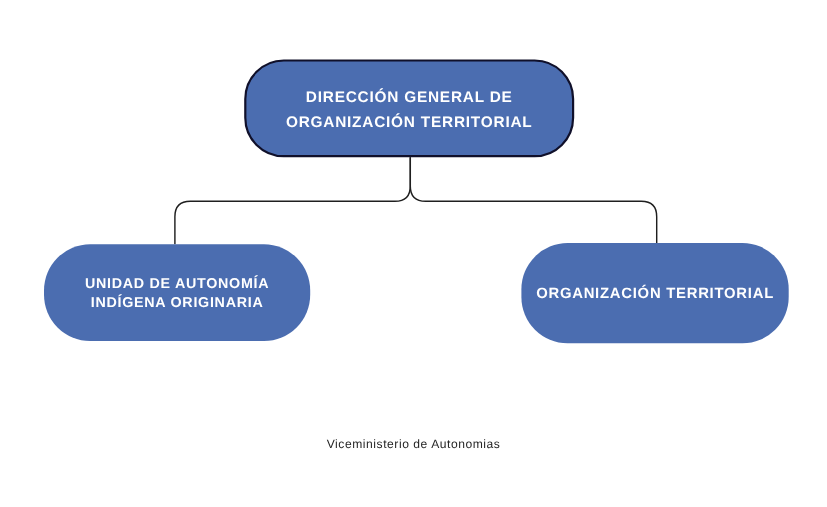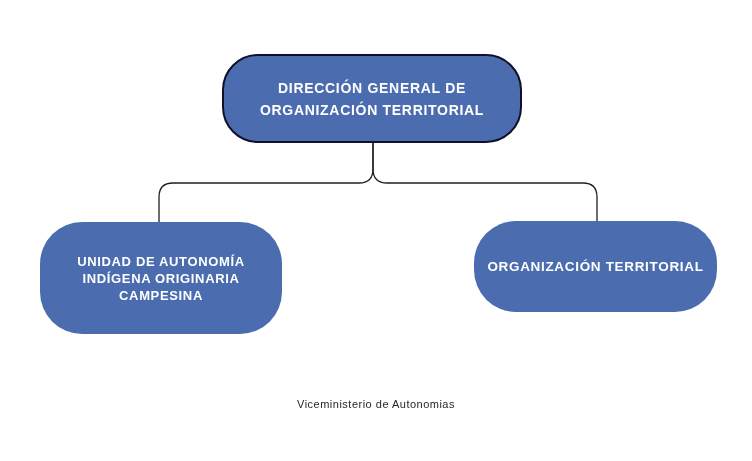--- a/index.html
+++ b/index.html
@@ -44,21 +44,21 @@
   }
   .node span{display:block;}
   .node-root{
     left:222px;top:54px;width:300px;height:89px;
     border-radius:36px;
     border:2px solid var(--root-border);
     font-size:14px;
     line-height:22px;
   }
   .node-left{
-    left:40px;top:222px;width:242px;height:112px;
+    left:40px;top:222px;width:242px;height:88px;
     border-radius:42px;
     font-size:13px;
     line-height:17px;
   }
   .node-right{
     left:474px;top:221px;width:243px;height:91px;
     border-radius:42px;
     font-size:13.5px;
     line-height:19px;
   }
@@ -82,21 +82,20 @@
   </svg>
 
   <div class="node node-root">
     <span>DIRECCIÓN GENERAL DE</span>
     <span>ORGANIZACIÓN TERRITORIAL</span>
   </div>
 
   <div class="node node-left">
     <span>UNIDAD DE AUTONOMÍA</span>
     <span>INDÍGENA ORIGINARIA</span>
-    <span>CAMPESINA</span>
   </div>
 
   <div class="node node-right">
     <span>ORGANIZACIÓN TERRITORIAL</span>
   </div>
 
   <div class="caption">Viceministerio de Autonomias</div>
 
 </div>
 

